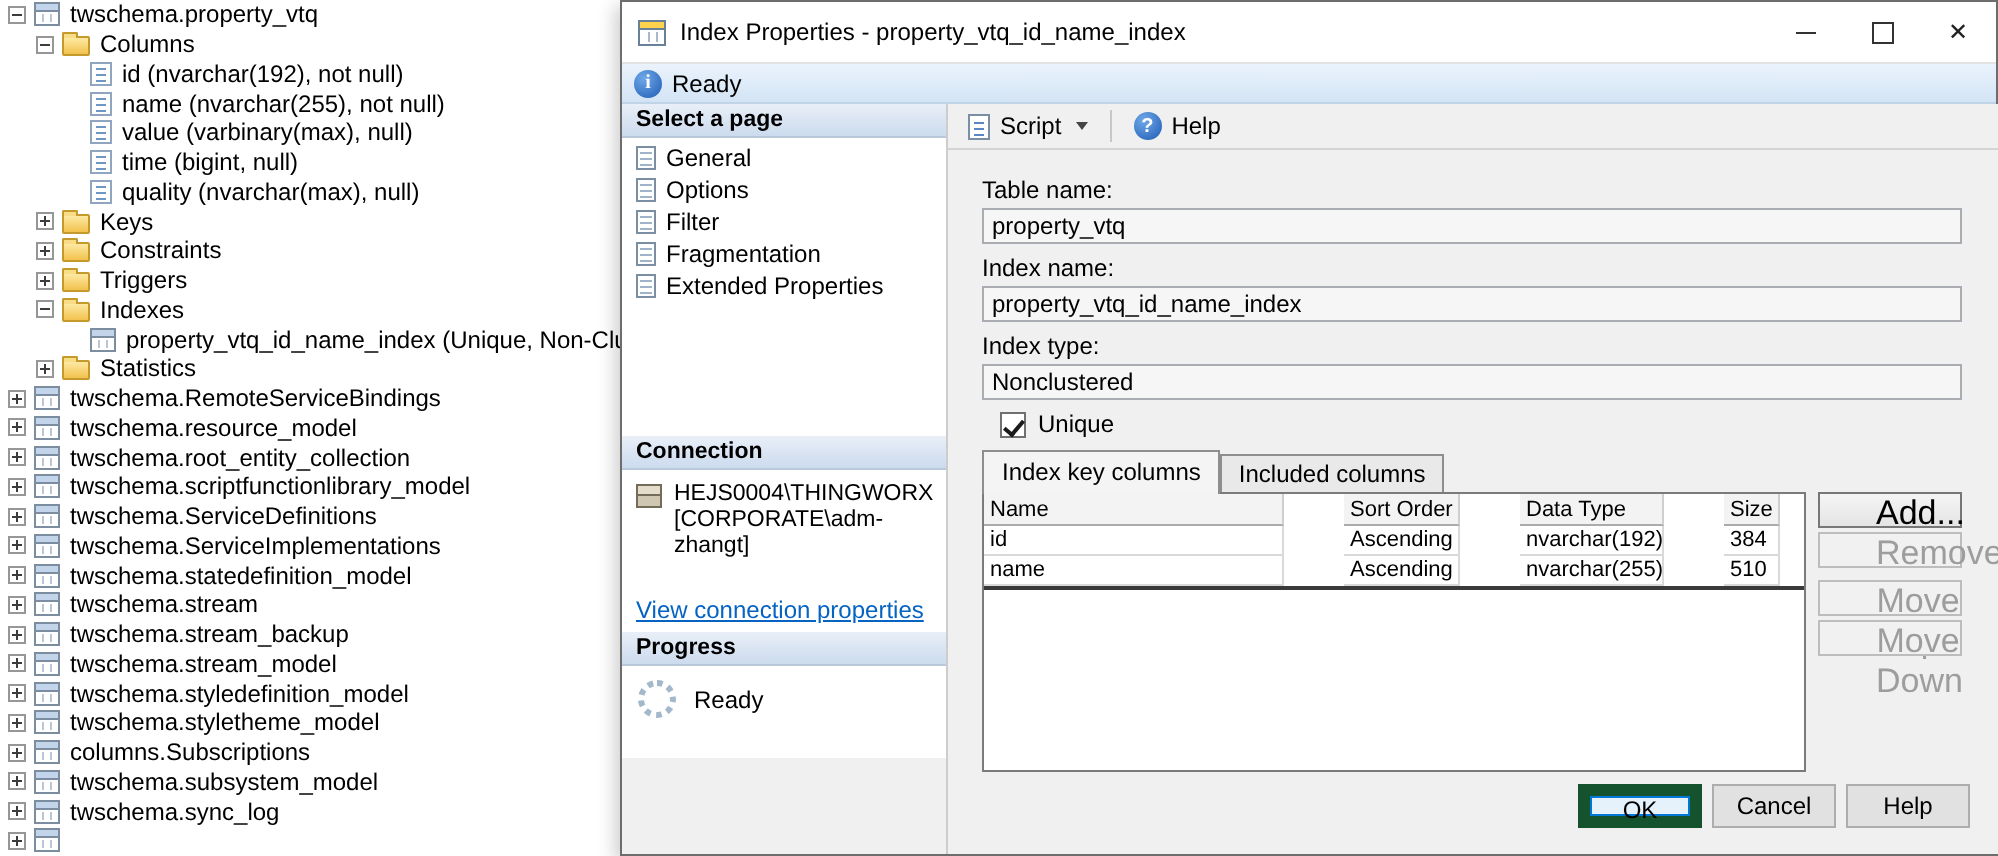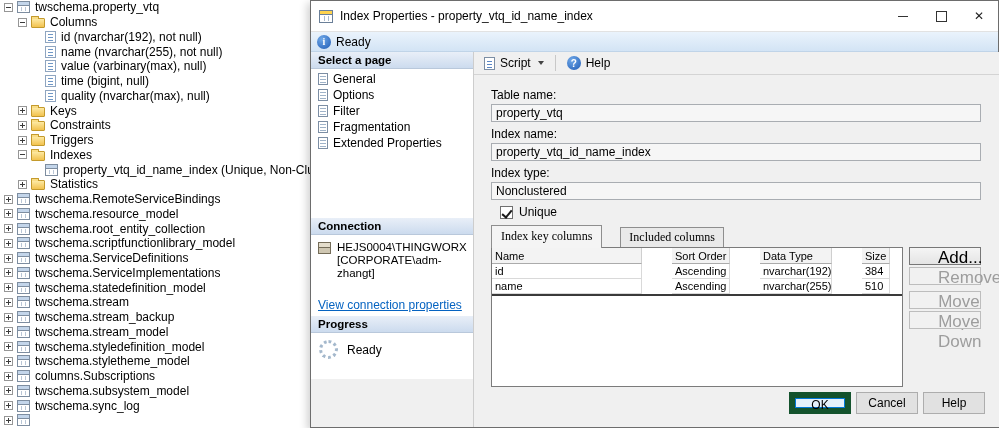--- a/index.html
+++ b/index.html
@@ -83,21 +83,21 @@
 
   .form { flex:1; padding:13px 18px 0 17px; position:relative; }
   .fld-label { font-size:12px; height:14px; margin-bottom:2px; }
   .roinput { display:block; width:490px; height:18px; border:1px solid #a9adb2; background:#f6f6f6; font-family:"Liberation Sans",sans-serif;
              font-size:12px; color:#000; padding:0 4px; margin-bottom:5px; }
   .chk-row { display:flex; align-items:center; gap:6px; margin:5px 0 6px 9px; height:14px; }
   .checkbox { width:13px; height:13px; background:#fff; border:1px solid #707070; position:relative; flex:none; cursor:default; }
   .checkbox.checked::after { content:''; position:absolute; left:3px; top:1px; width:4px; height:8px; border:solid #1a1a1a; border-width:0 2px 2px 0; transform:rotate(40deg); }
 
   .tabs { display:flex; align-items:flex-end; position:relative; z-index:2; }
-  .tab { font-size:12px; border:1px solid #8e8e8e; border-bottom:none; background:#e9e9e9; padding:2px 8px; margin-right:18px; cursor:default;font-family:Liberation Serif, serif; }
+  .tab { font-size:12px; border:1px solid #8e8e8e; border-bottom:none; background:#e9e9e9; padding:2px 8px; margin-right:0; cursor:default; }
   .tab.active { background:#f4f4f4; padding:3px 9px 4px; margin-bottom:-1px; }
 
   .grid-area { display:flex; align-items:flex-start; }
   .grid { width:412px; height:140px; background:#fff; border:1px solid #7b7b7b; overflow:hidden; font-size:11px; }
   .grow { display:flex;gap:30px; }
   .gcell { flex:none; padding:0 3px; height:15px; line-height:15px; border-right:1px solid #d9d9d9; border-bottom:1px solid #d9d9d9;
            overflow:hidden; white-space:nowrap; }
   .grow.head .gcell { height:16px; line-height:16px; background:#f3f3f3; border-right:1px solid #cfcfcf; border-bottom:1px solid #ababab; }
   .gcell.last { flex:1; }
   .grid-data-end { height:2px; background:#3a3a3a; }

